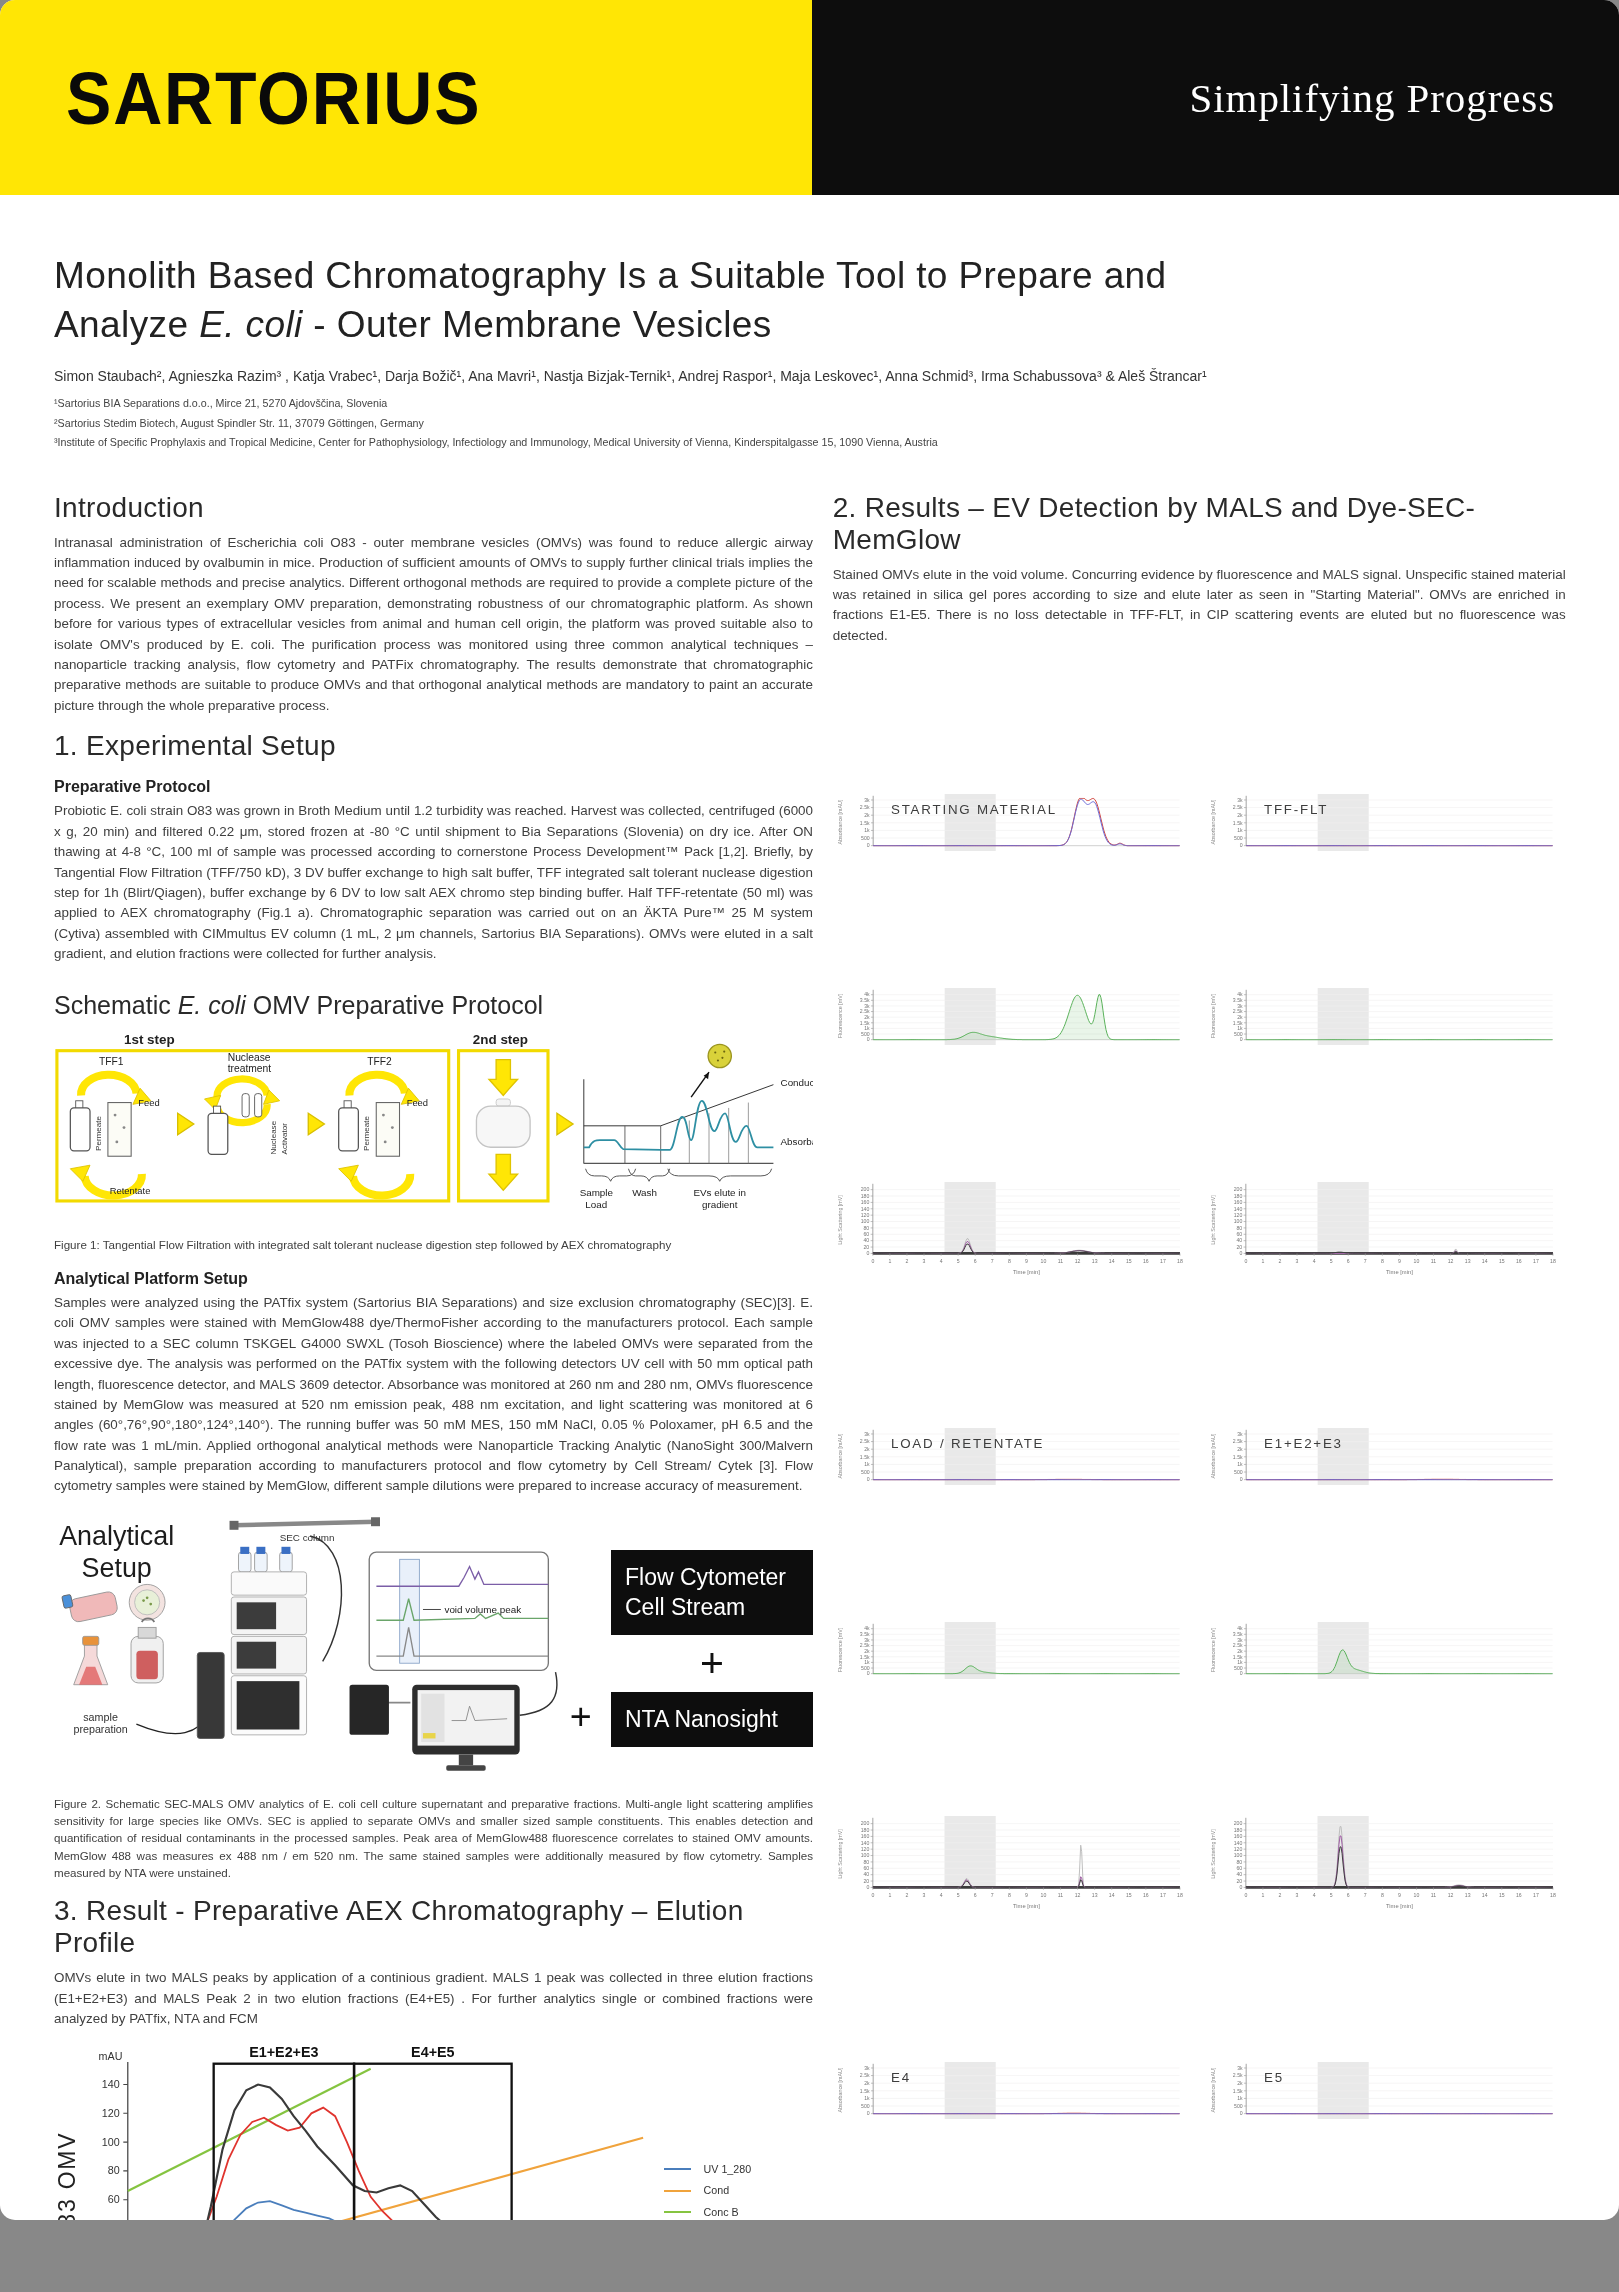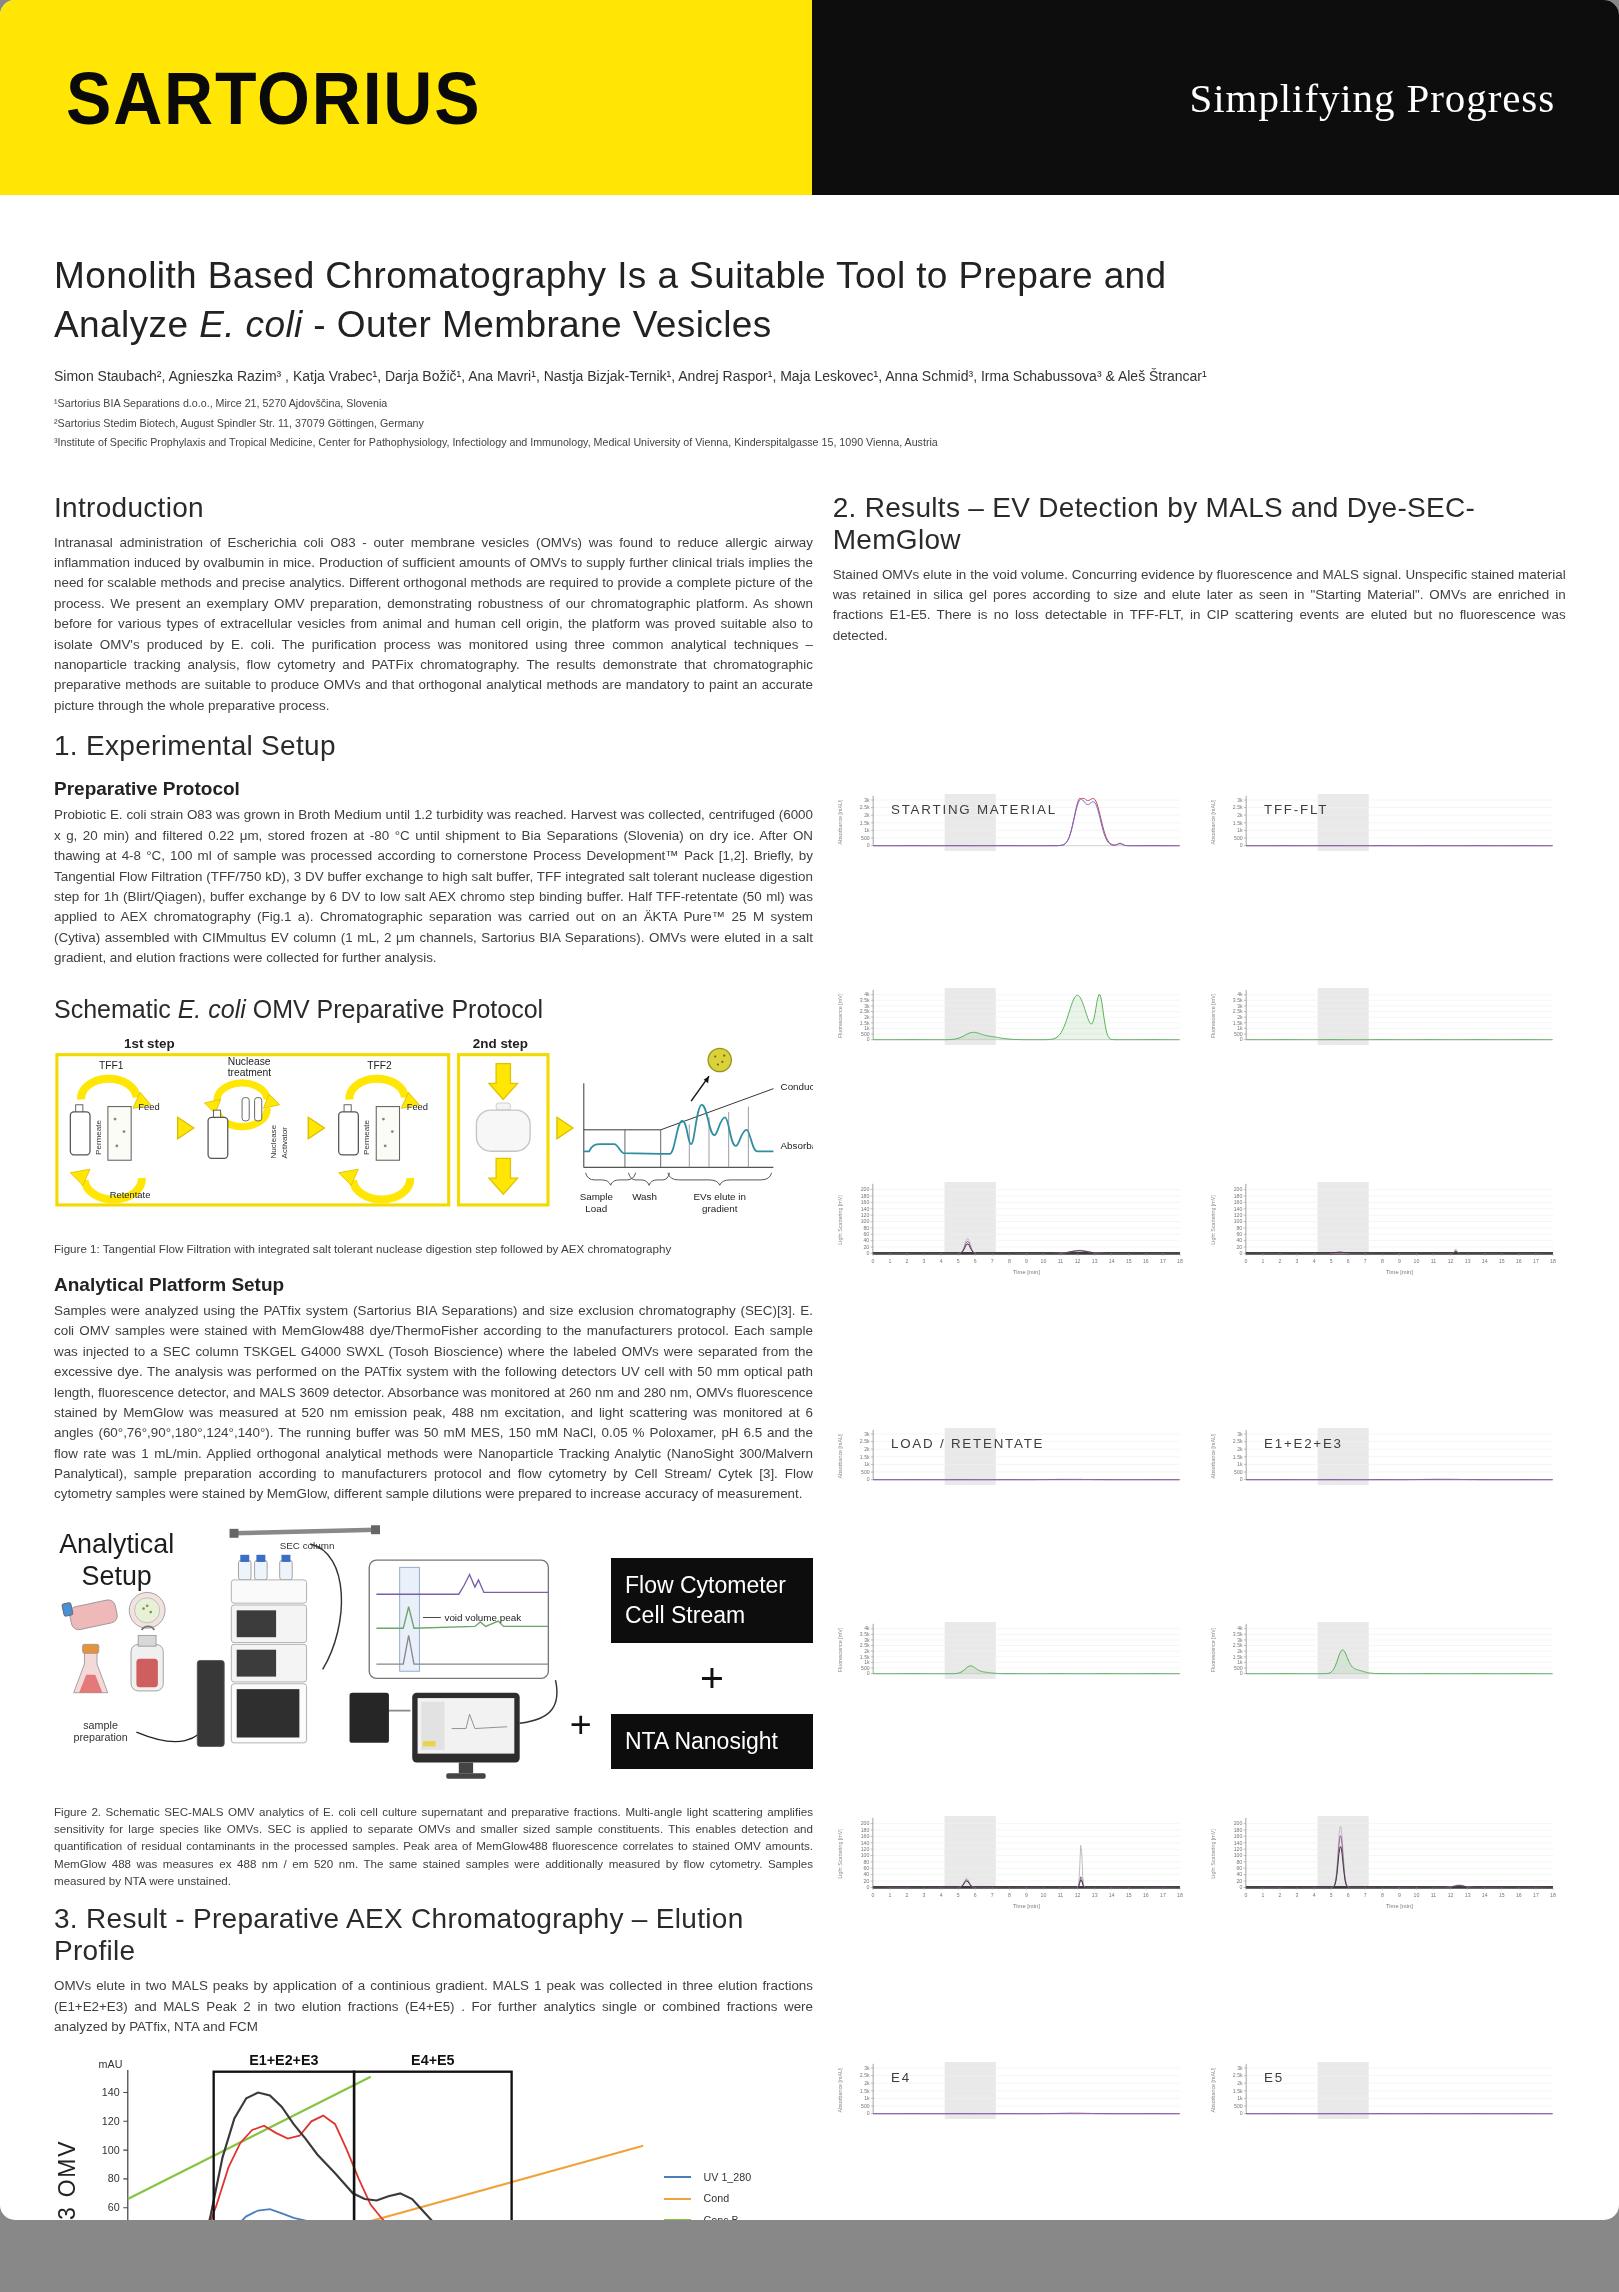--- a/index.html
+++ b/index.html
@@ -15,28 +15,28 @@
   .titleblock{padding:57px 54px 0 54px;}
   h1{margin:0;font-size:37px;font-weight:300;color:#222;line-height:1.32;letter-spacing:0.4px;}
   .authors{margin-top:18px;font-size:14px;color:#333;}
   .affils{margin-top:10.7px;font-size:10.7px;color:#444;line-height:1.8;}
   
   .content{display:flex;padding:27px 54px 0 54px;gap:19.7px;}
   .col-left{width:759px;flex:none;}
   .col-right{width:733px;flex:none;}
   h2{font-size:28px;font-weight:300;color:#2a2a2a;margin:14px 0 9px 0;letter-spacing:0.3px;}
   h2.first{margin-top:12.5px;}
-  h3{font-size:19px;font-weight:700;color:#222;margin:16px 0 3.6px 0;}
+  h3{font-size:16px;font-weight:700;color:#222;margin:16px 0 3.6px 0;}
   p.body{font-size:13.4px;line-height:1.52;text-align:justify;margin:5.4px 0;}
   p.caption{font-size:11.6px;line-height:1.5;text-align:justify;margin:7.2px 0;color:#3f3f3f;}
   .schem-h{font-size:25px;font-weight:300;color:#2a2a2a;margin:27px 0 10.7px 0;}
   .em{font-style:italic;}
   
   .fig2{display:flex;gap:12.5px;margin-top:12.5px;align-items:flex-start;}
-  .fig2-right{width:202px;display:flex;flex-direction:column;align-items:center;gap:12px;margin-top:41px;}
+  .fig2-right{width:202px;display:flex;flex-direction:column;align-items:center;gap:5px;margin-top:41px;}
   .blackbox{background:#0d0d0d;color:#fff;font-size:23px;font-weight:300;padding:12.5px 14.3px;line-height:1.3;width:174px;}
   .plus{font-size:41px;font-weight:300;color:#111;}
   
   .fig3wrap{display:flex;margin-top:14.3px;align-items:center;}
   .fig3-ylab{writing-mode:vertical-rl;transform:rotate(180deg);font-size:23px;color:#222;letter-spacing:1.8px;text-align:center;height:322px;}
   .legend{font-size:10.7px;color:#333;margin-left:3.6px;width:125px;}
   .legend .li{display:flex;align-items:flex-start;margin-bottom:8px;gap:13px;}
   .legend .sw{width:27px;height:0;border-top:2.7px solid #000;margin-top:5.4px;flex:none;}
   .legend .lt{white-space:pre-line;line-height:1.25;}
   

